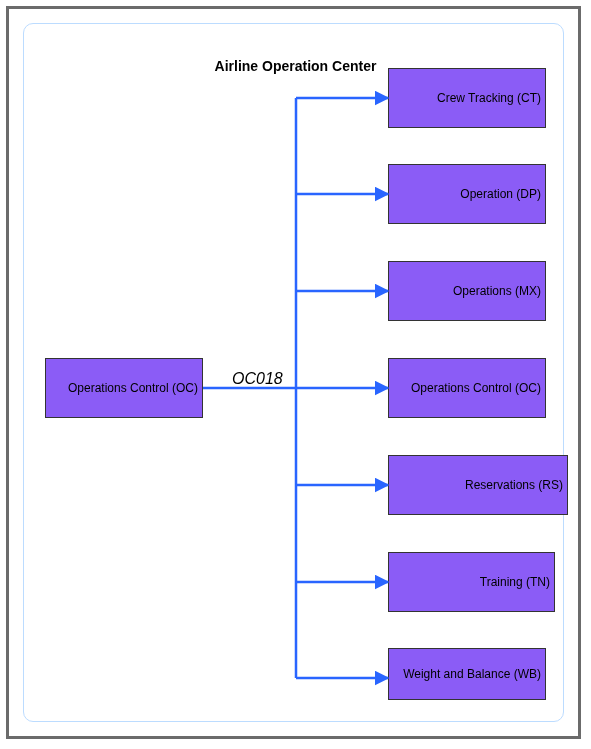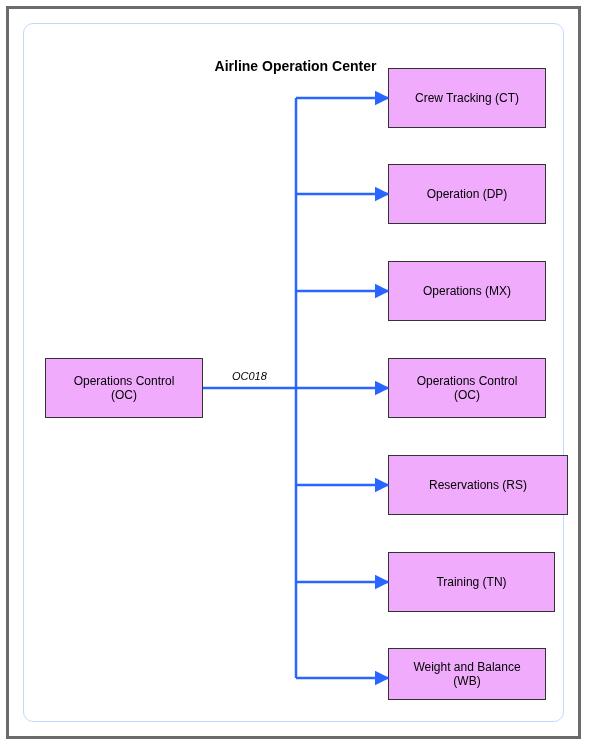--- a/index.html
+++ b/index.html
@@ -36,33 +36,33 @@
     left: 0;
     right: 0;
     text-align: center;
     font-weight: bold;
     font-size: 14px;
     color: #000;
     margin-top: 38px;
   }
   .node {
     position: absolute;
-    background: #f0abfc;
+    background: #8b5cf6;
     border: 1px solid #333;
     box-sizing: border-box;
     display: flex;
     align-items: center;
-    justify-content: center;
+    justify-content: flex-end;
     font-size: 12px;
     text-align: center;
-    padding: 20px;
+    padding: 4px;
   }
   .edge-label {
     position: absolute;
-    font-size: 11px;
+    font-size: 16px;
     font-style: italic;
     color: #000;
   }
   svg.lines {
     position: absolute;
     left: 0;
     top: 0;
     width: 591px;
     height: 749px;
     pointer-events: none;

